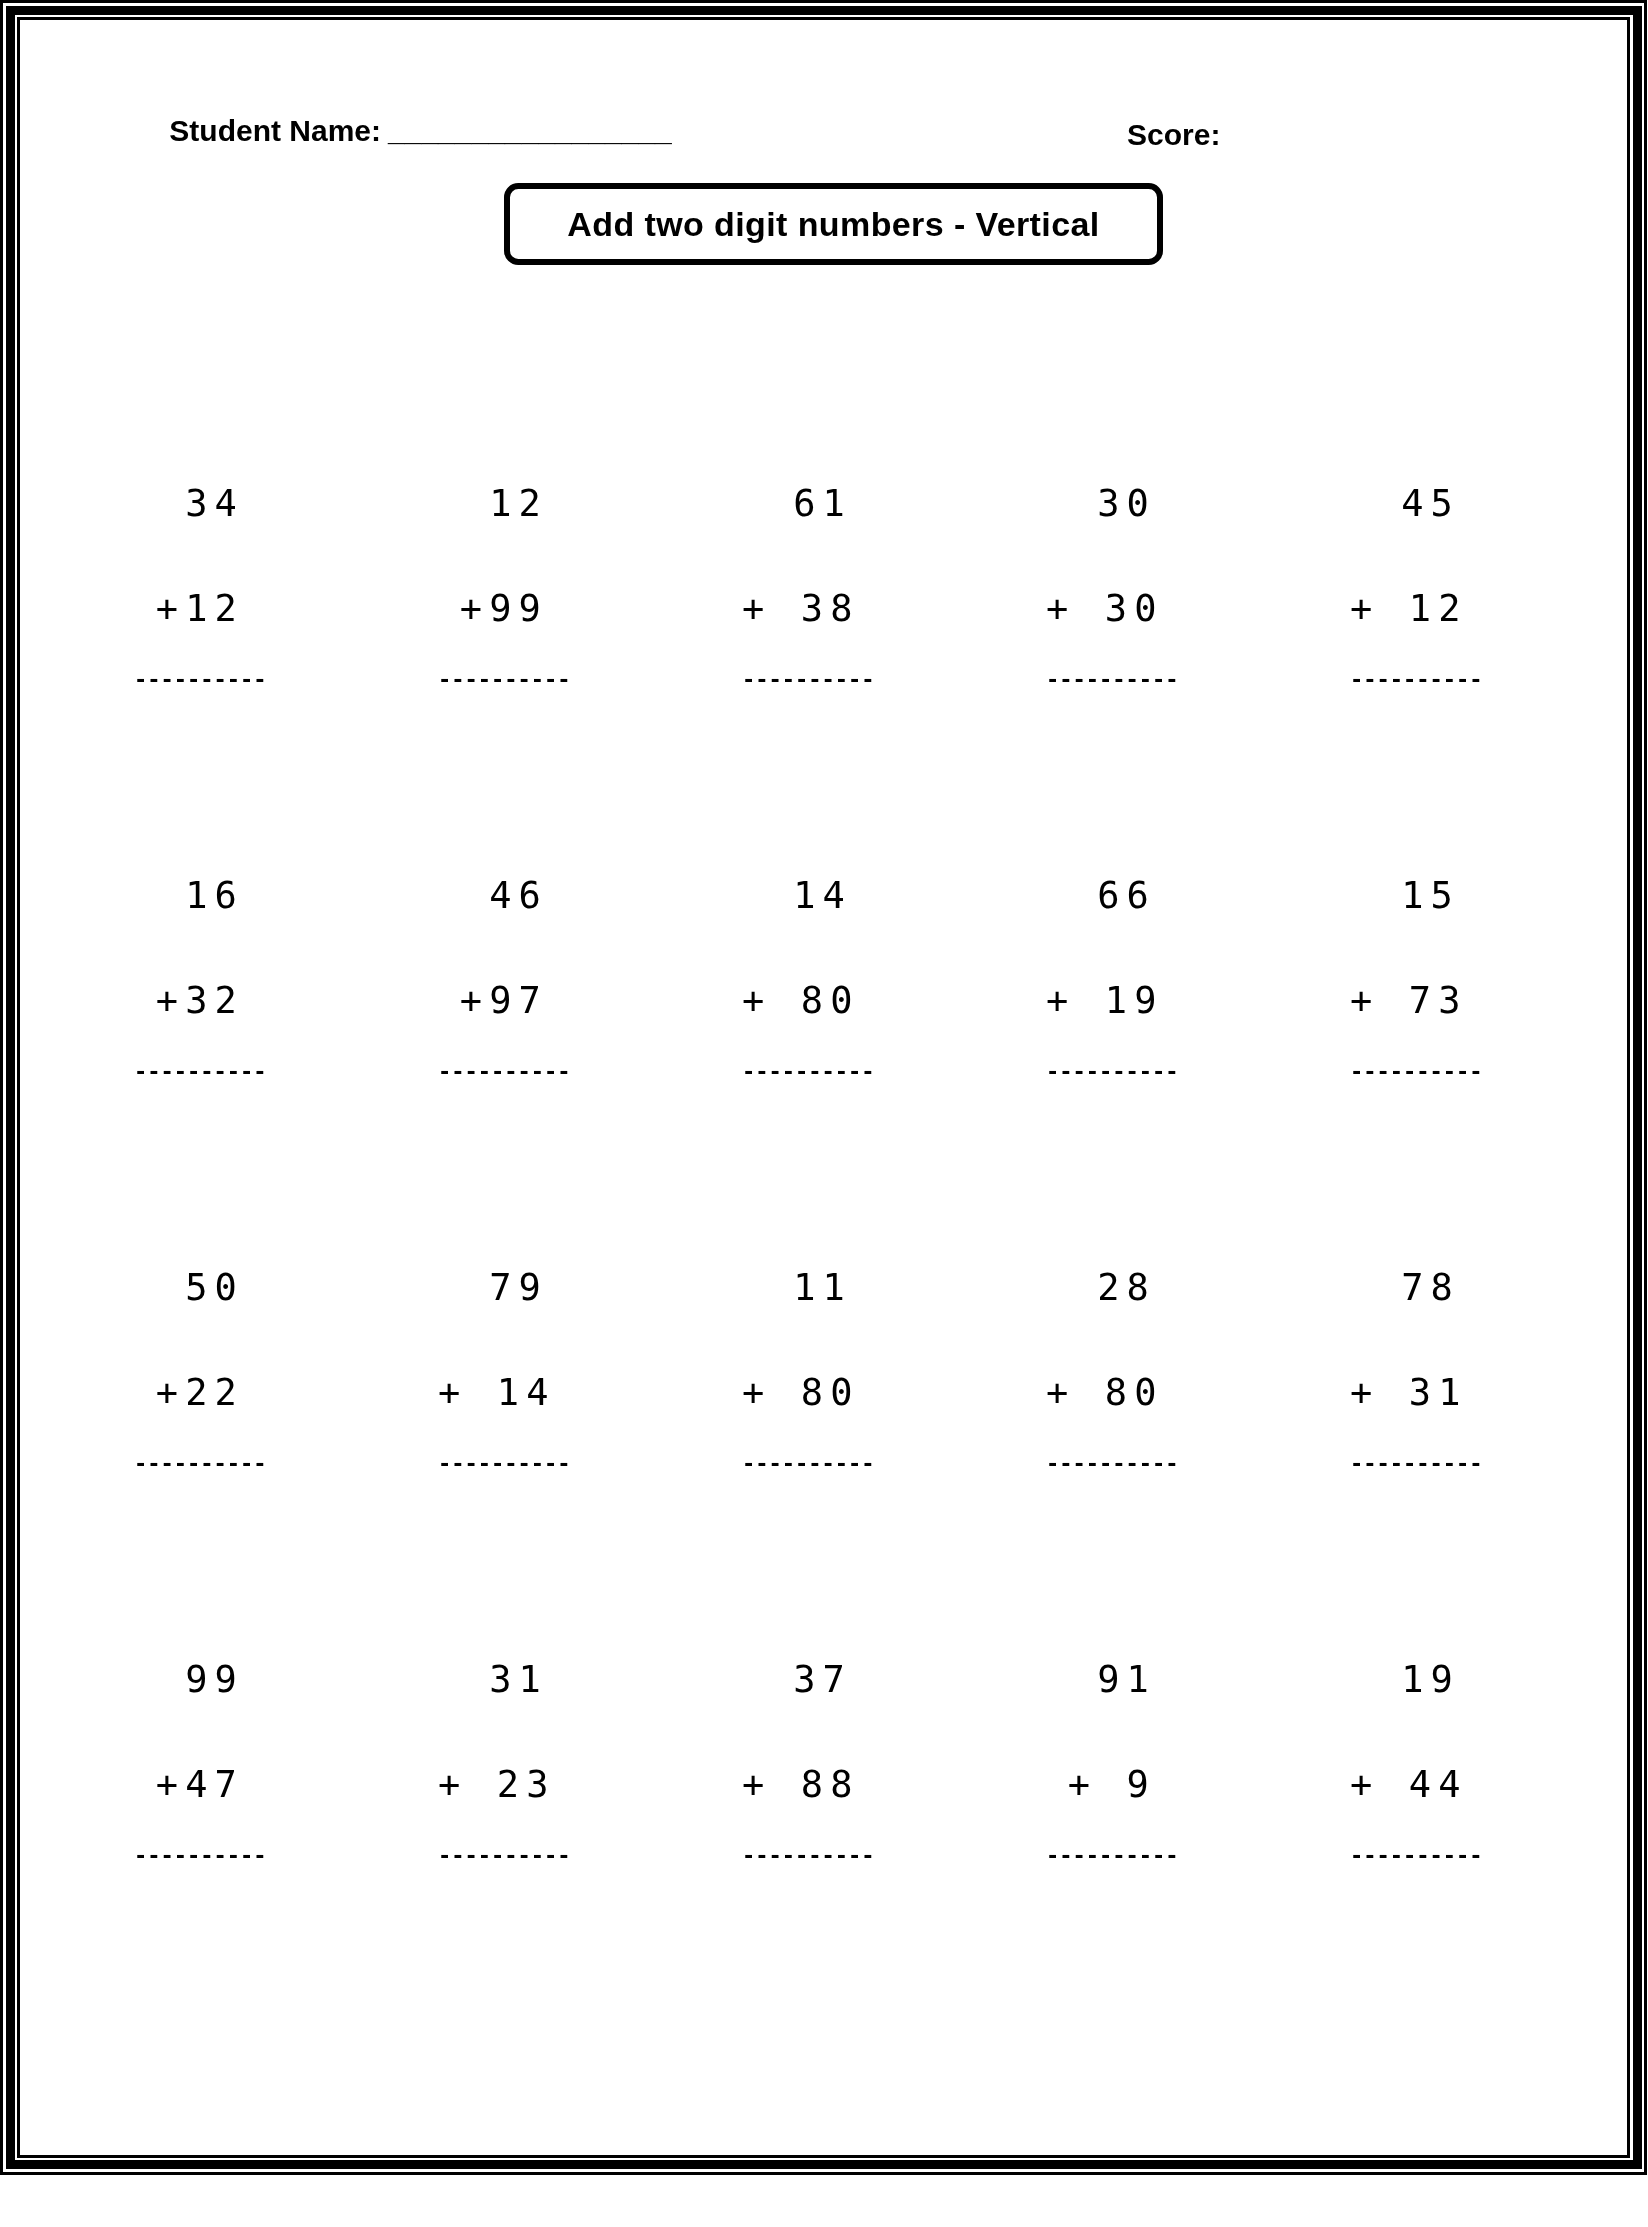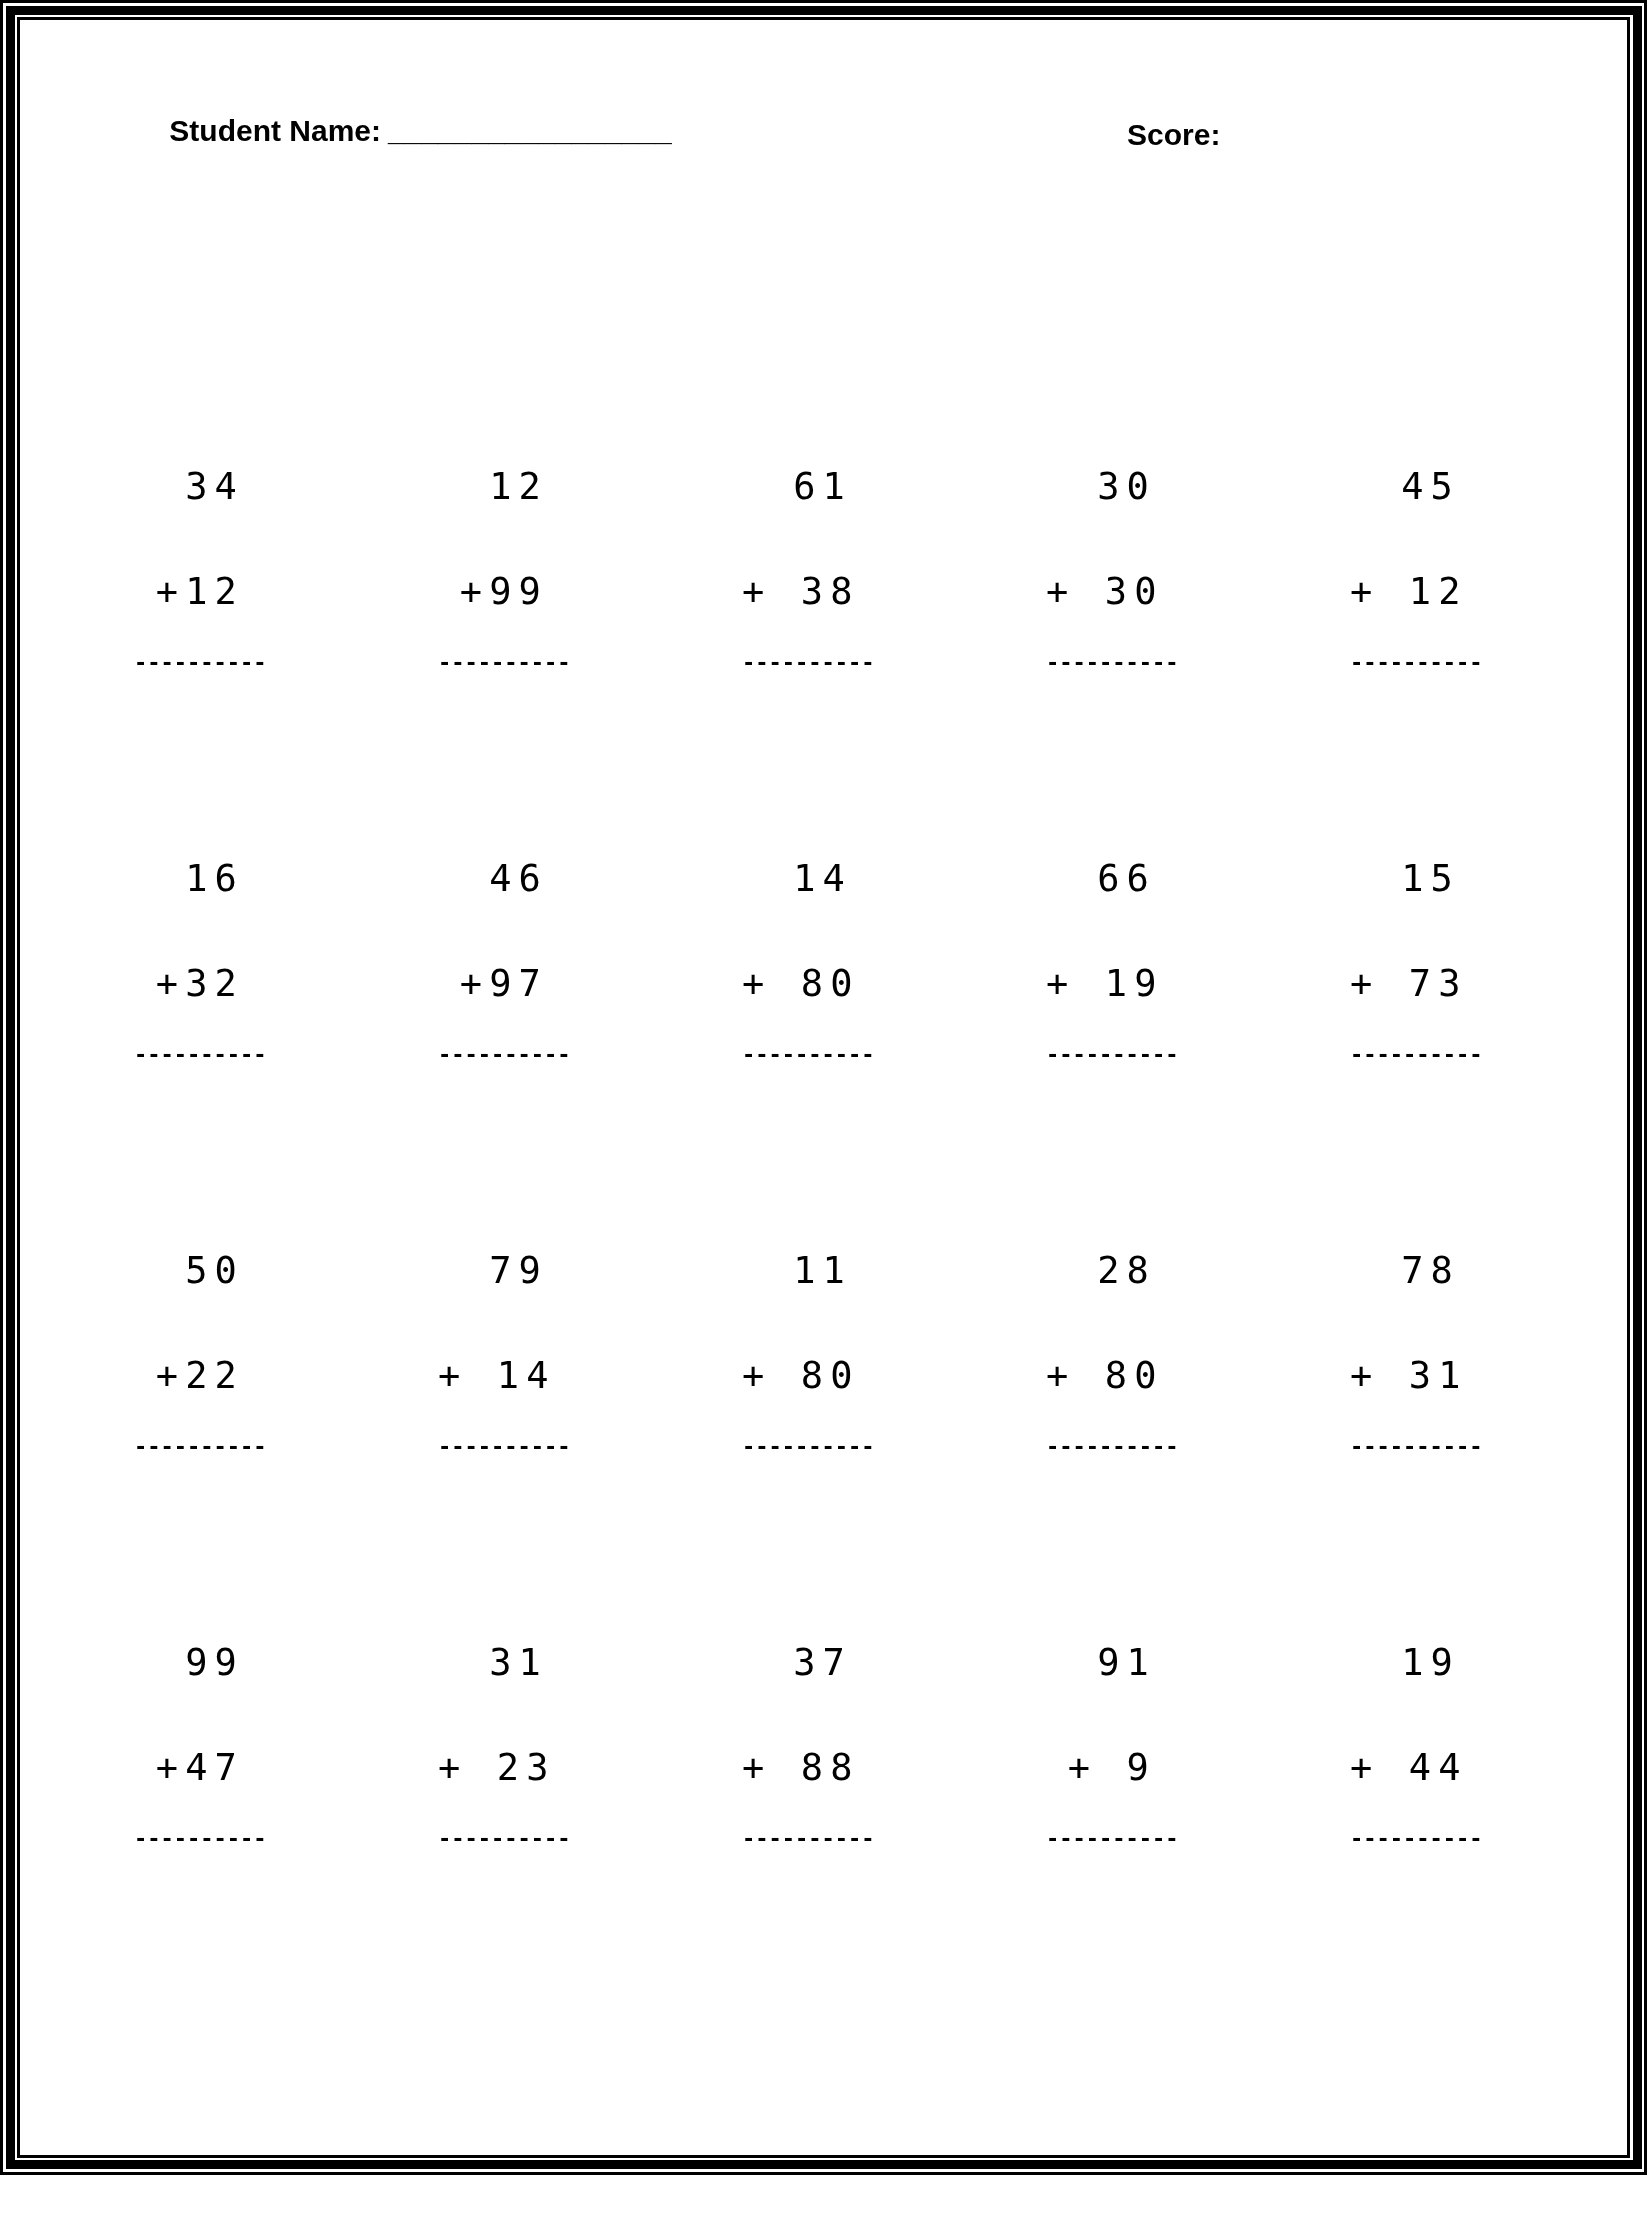--- a/index.html
+++ b/index.html
@@ -71,21 +71,21 @@
     align-items: center;
     justify-content: center;
   }
   .title-text {
     font-size: 34px;
     font-weight: bold;
     letter-spacing: 0.4px;
   }
   .problems-grid {
     position: absolute;
-    top: 468px;
+    top: 485px;
     left: 134px;
     display: grid;
     grid-template-columns: repeat(5, 134px);
     column-gap: 170px;
     grid-auto-rows: 392px;
   }
   .cell { width: 134px; }
   .pnum {
     font-family: "DejaVu Sans Mono", monospace;
     font-size: 37px;
@@ -118,20 +118,23 @@
     <div class="frame-mid">
       <div class="frame-inner"></div>
     </div>
   </div>
 
   <div class="header-line">
     <span class="student-label">Student Name:</span><span class="name-blank">_________________</span>
     <span class="score-label">Score:</span>
   </div>
 
+  <div class="title-box">
+    <span class="title-text">Add two digit numbers - Vertical</span>
+  </div>
 
   <div class="problems-grid">
 
     <div class="cell">
       <div class="pnum">34</div>
       <div class="pnum padd">+12</div>
       <div class="pdash">----------</div>
     </div>
     <div class="cell">
       <div class="pnum">12</div>

